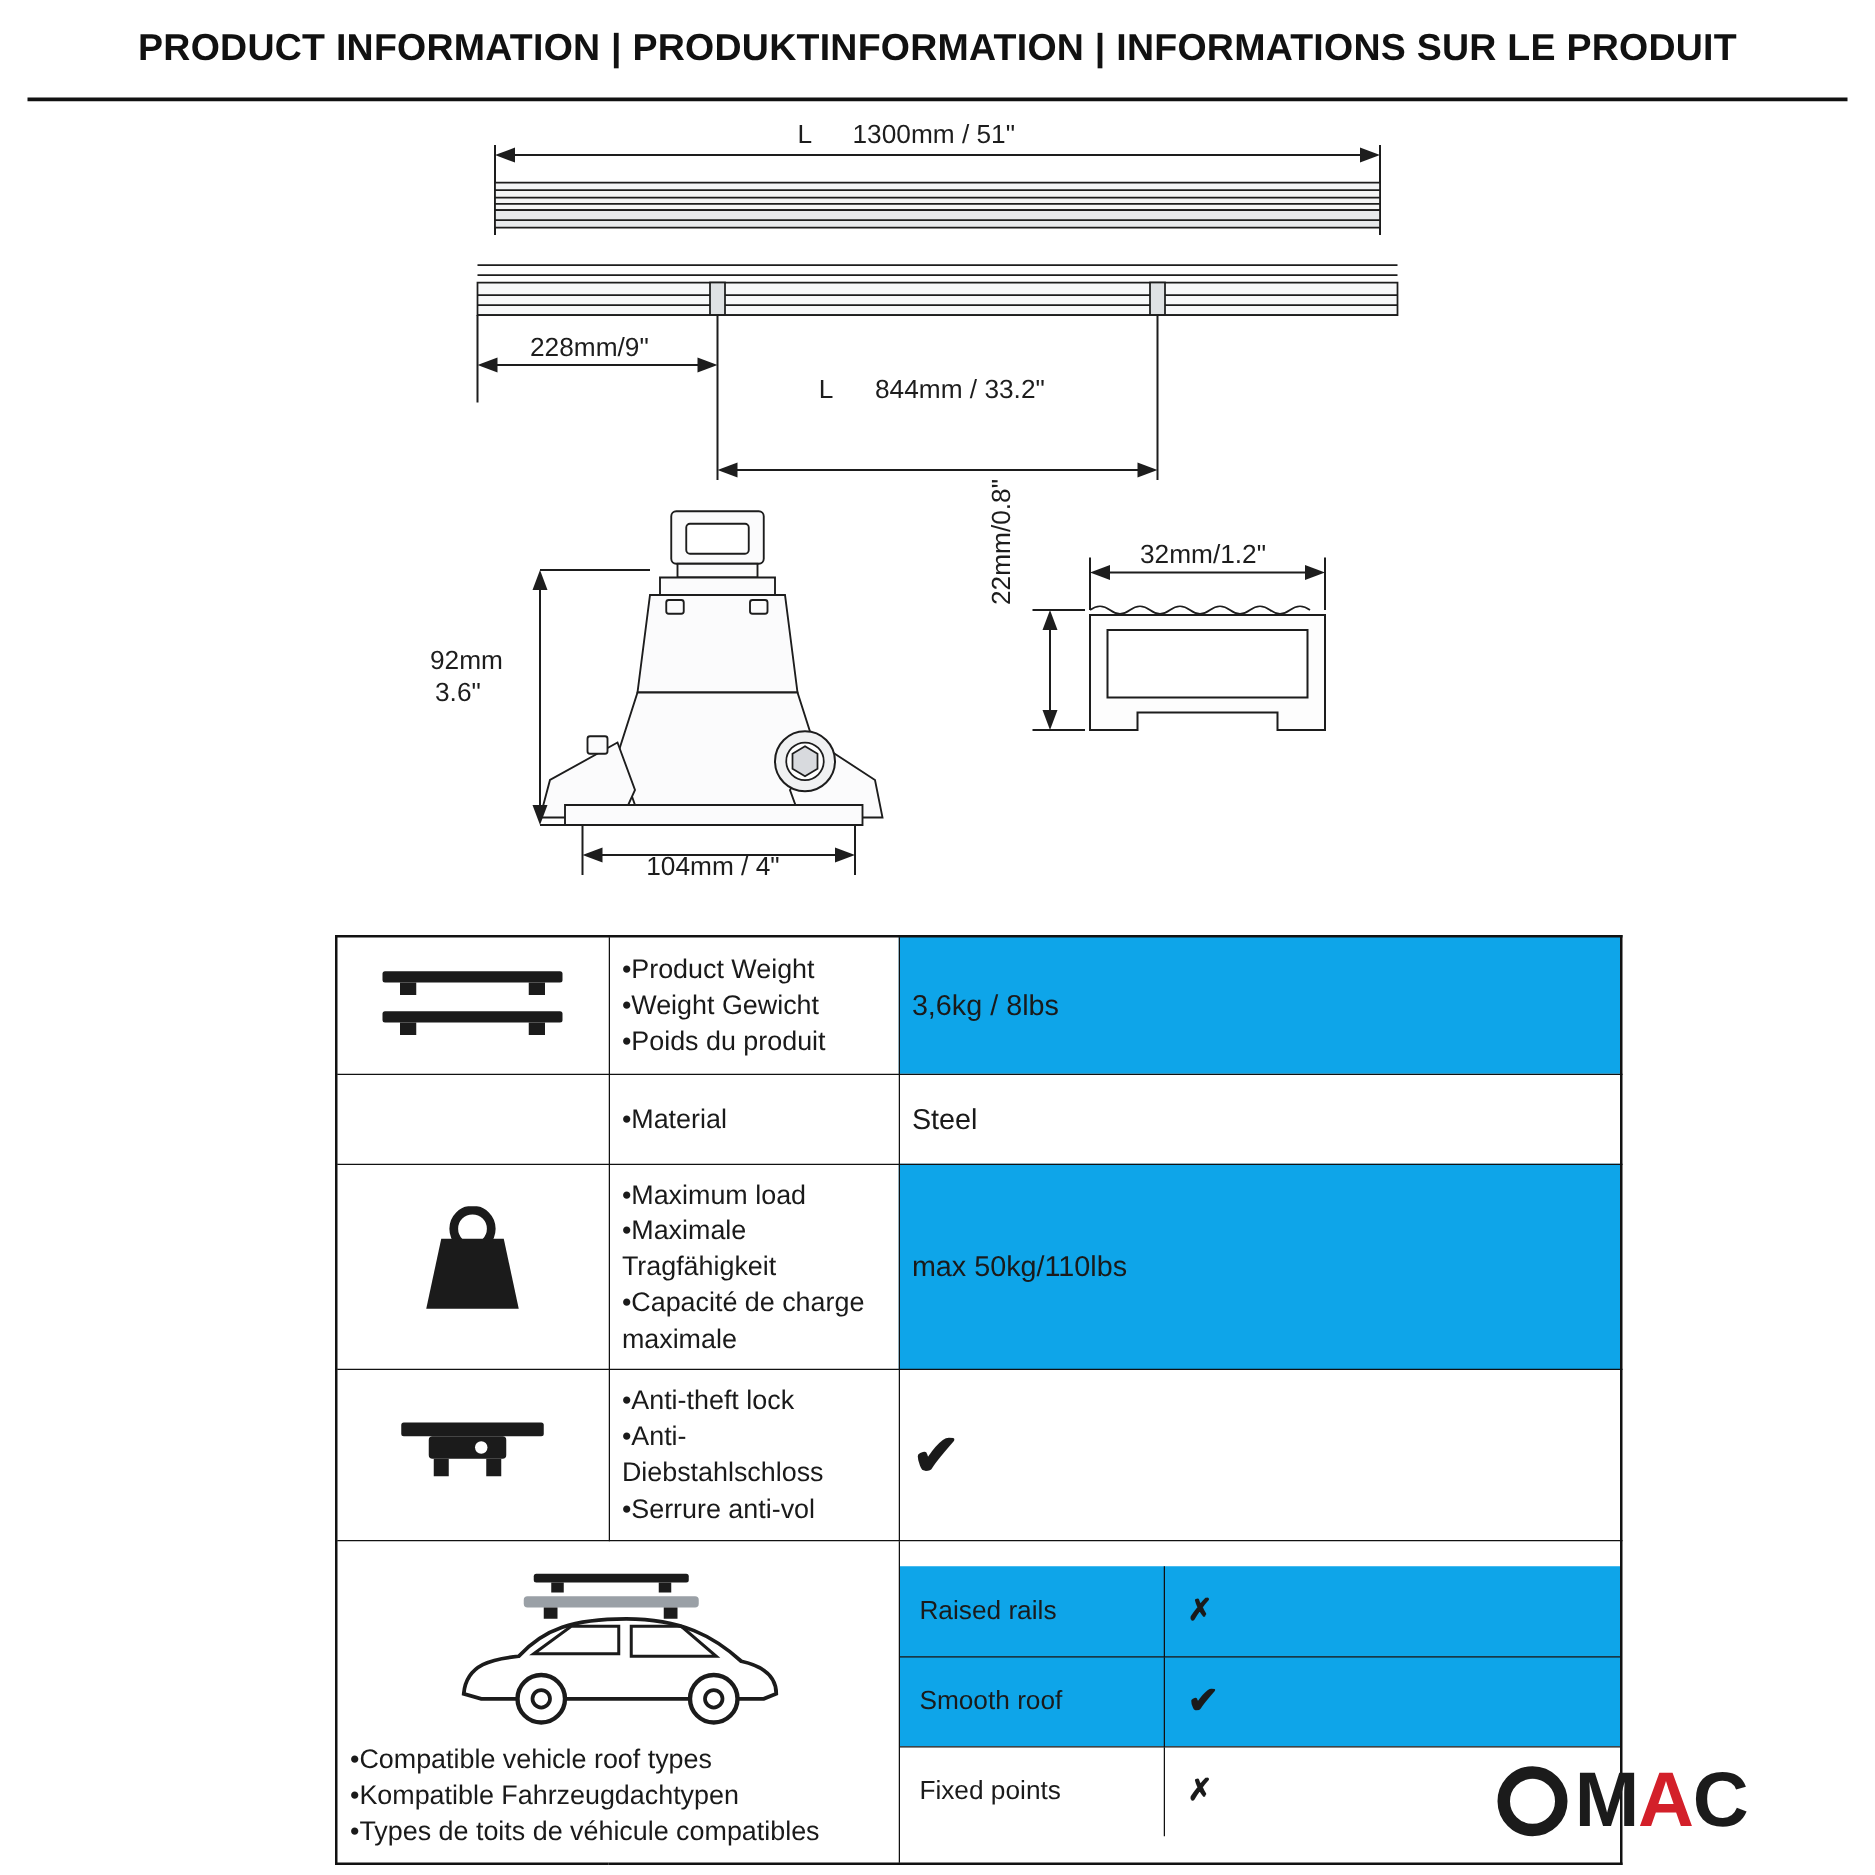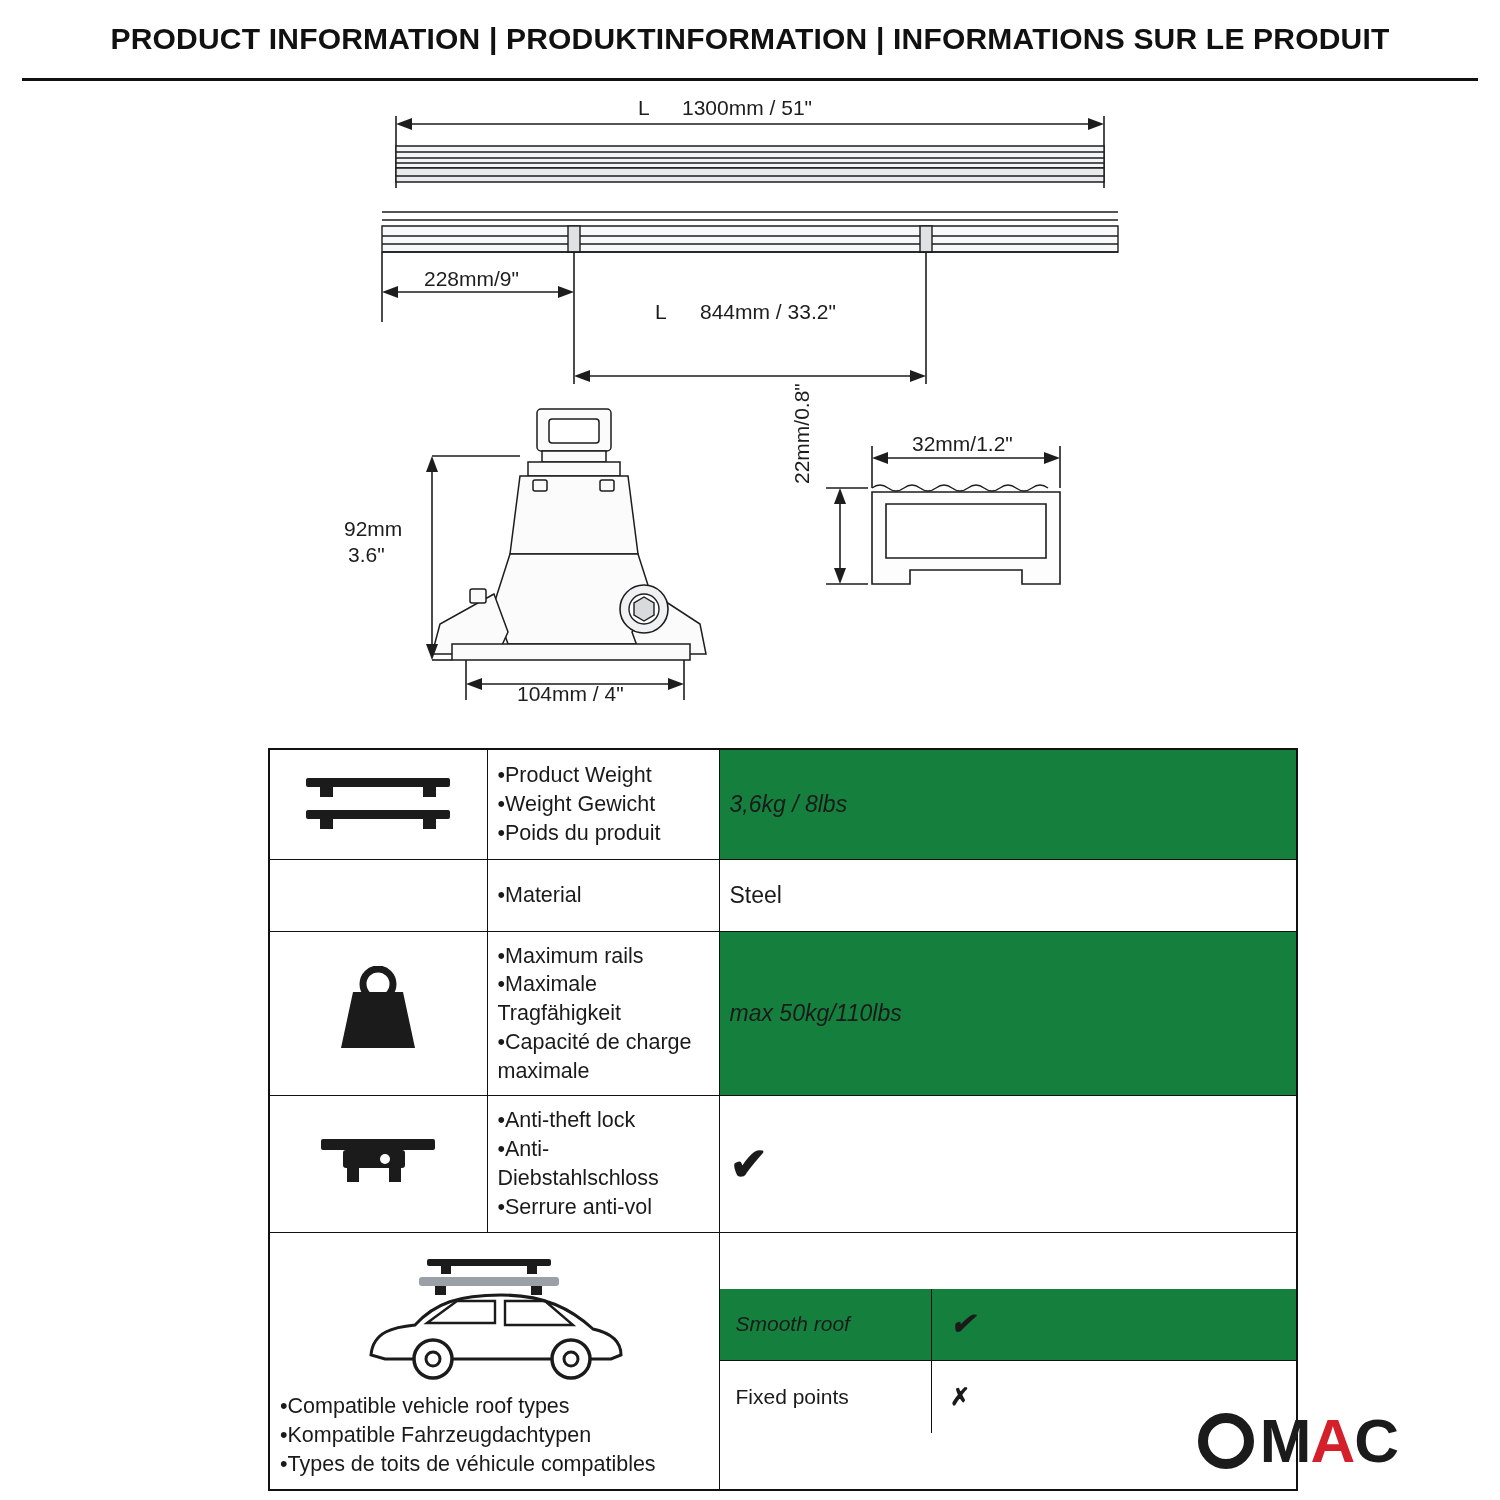--- a/index.html
+++ b/index.html
@@ -58,21 +58,21 @@
   .cell-label {
     width: 232px;
     padding: 12px 10px 12px 14px;
     line-height: 1.34;
     font-size: 21.5px;
   }
   .cell-value {
     padding: 12px 0 12px 22px;
     font-size: 23px;
   }
-  .shaded { background: #15803d; font-style: italic; }
+  .shaded { background: #0ea5e9; }
 
   .row-weight td { height: 110px; }
   .row-material td { height: 72px; }
   .row-load td { height: 120px; }
   .row-lock td { height: 124px; }
 
   .sub-table { width: 100%; border-collapse: collapse; }
   .sub-table td {
     border: 1px solid #111;
     height: 72px;
@@ -271,21 +271,21 @@
       </tr>
 
       <tr class="row-load">
         <td class="cell-icon">
           <svg width="110" height="90" viewBox="0 0 110 90">
             <path d="M40,18 a15,15 0 1,1 30,0 a15,15 0 1,1 -30,0" fill="none" stroke="#1b1b1b" stroke-width="7"></path>
             <path d="M30,26 L80,26 L92,82 L18,82 Z" fill="#1b1b1b"></path>
           </svg>
         </td>
         <td class="cell-label">
-          <div>•Maximum rails</div>
+          <div>•Maximum load</div>
           <div>•Maximale Tragfähigkeit</div>
           <div>•Capacité de charge maximale</div>
         </td>
         <td class="cell-value shaded">max 50kg/110lbs</td>
       </tr>
 
       <tr class="row-lock">
         <td class="cell-icon">
           <svg width="130" height="62" viewBox="0 0 130 62">
             <rect x="8" y="8" width="114" height="11" rx="2" fill="#1b1b1b"></rect>
@@ -329,20 +329,24 @@
           <div class="compat-text">
             <div>•Compatible vehicle roof types</div>
             <div>•Kompatible Fahrzeugdachtypen</div>
             <div>•Types de toits de véhicule compatibles</div>
           </div>
         </td>
         <td style="padding:0;">
           <table class="sub-table">
             <tbody>
               <tr class="shaded">
+                <td class="k">Raised rails</td>
+                <td class="v"><span class="cross">✗</span></td>
+              </tr>
+              <tr class="shaded">
                 <td class="k">Smooth roof</td>
                 <td class="v"><span class="tick">✔</span></td>
               </tr>
               <tr>
                 <td class="k">Fixed points</td>
                 <td class="v"><span class="cross">✗</span></td>
               </tr>
             </tbody>
           </table>
         </td>

